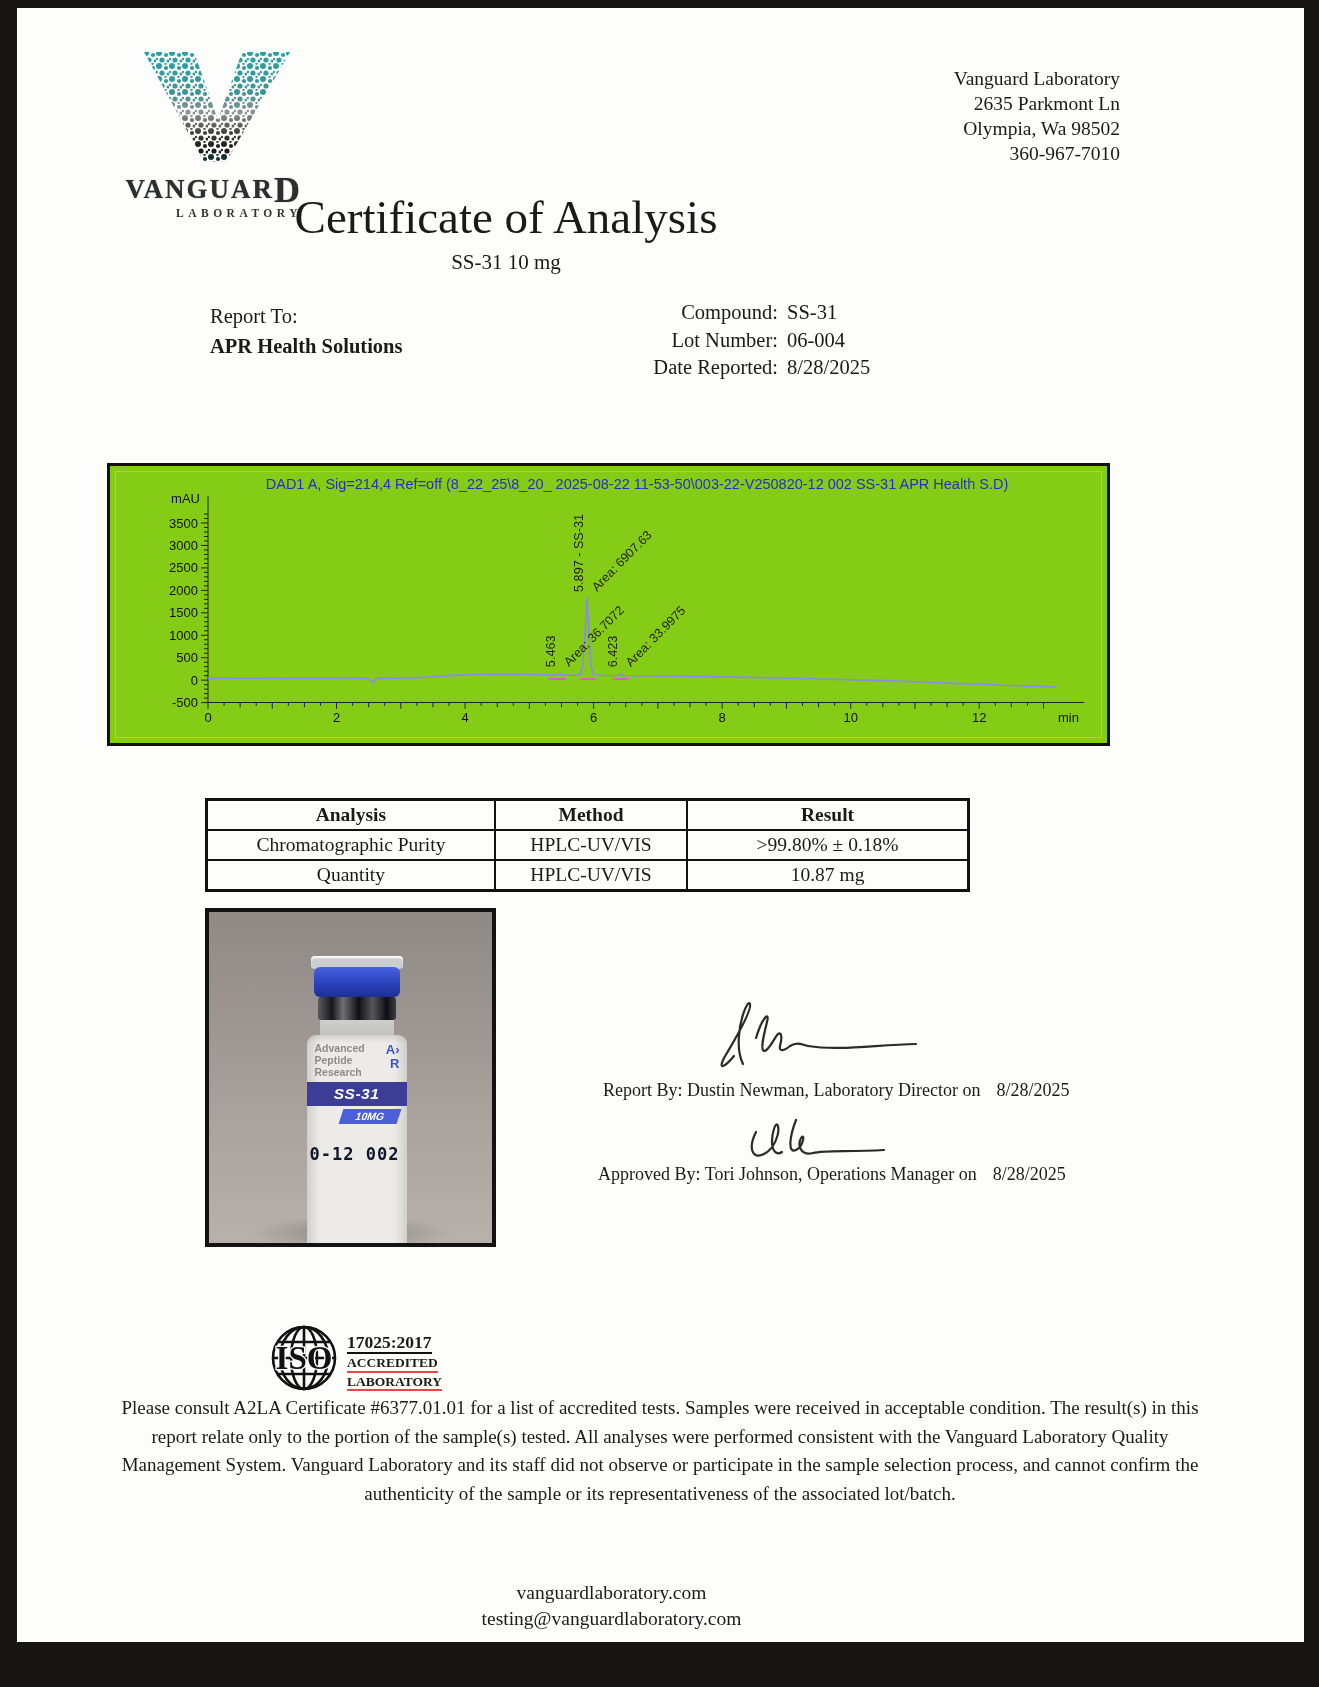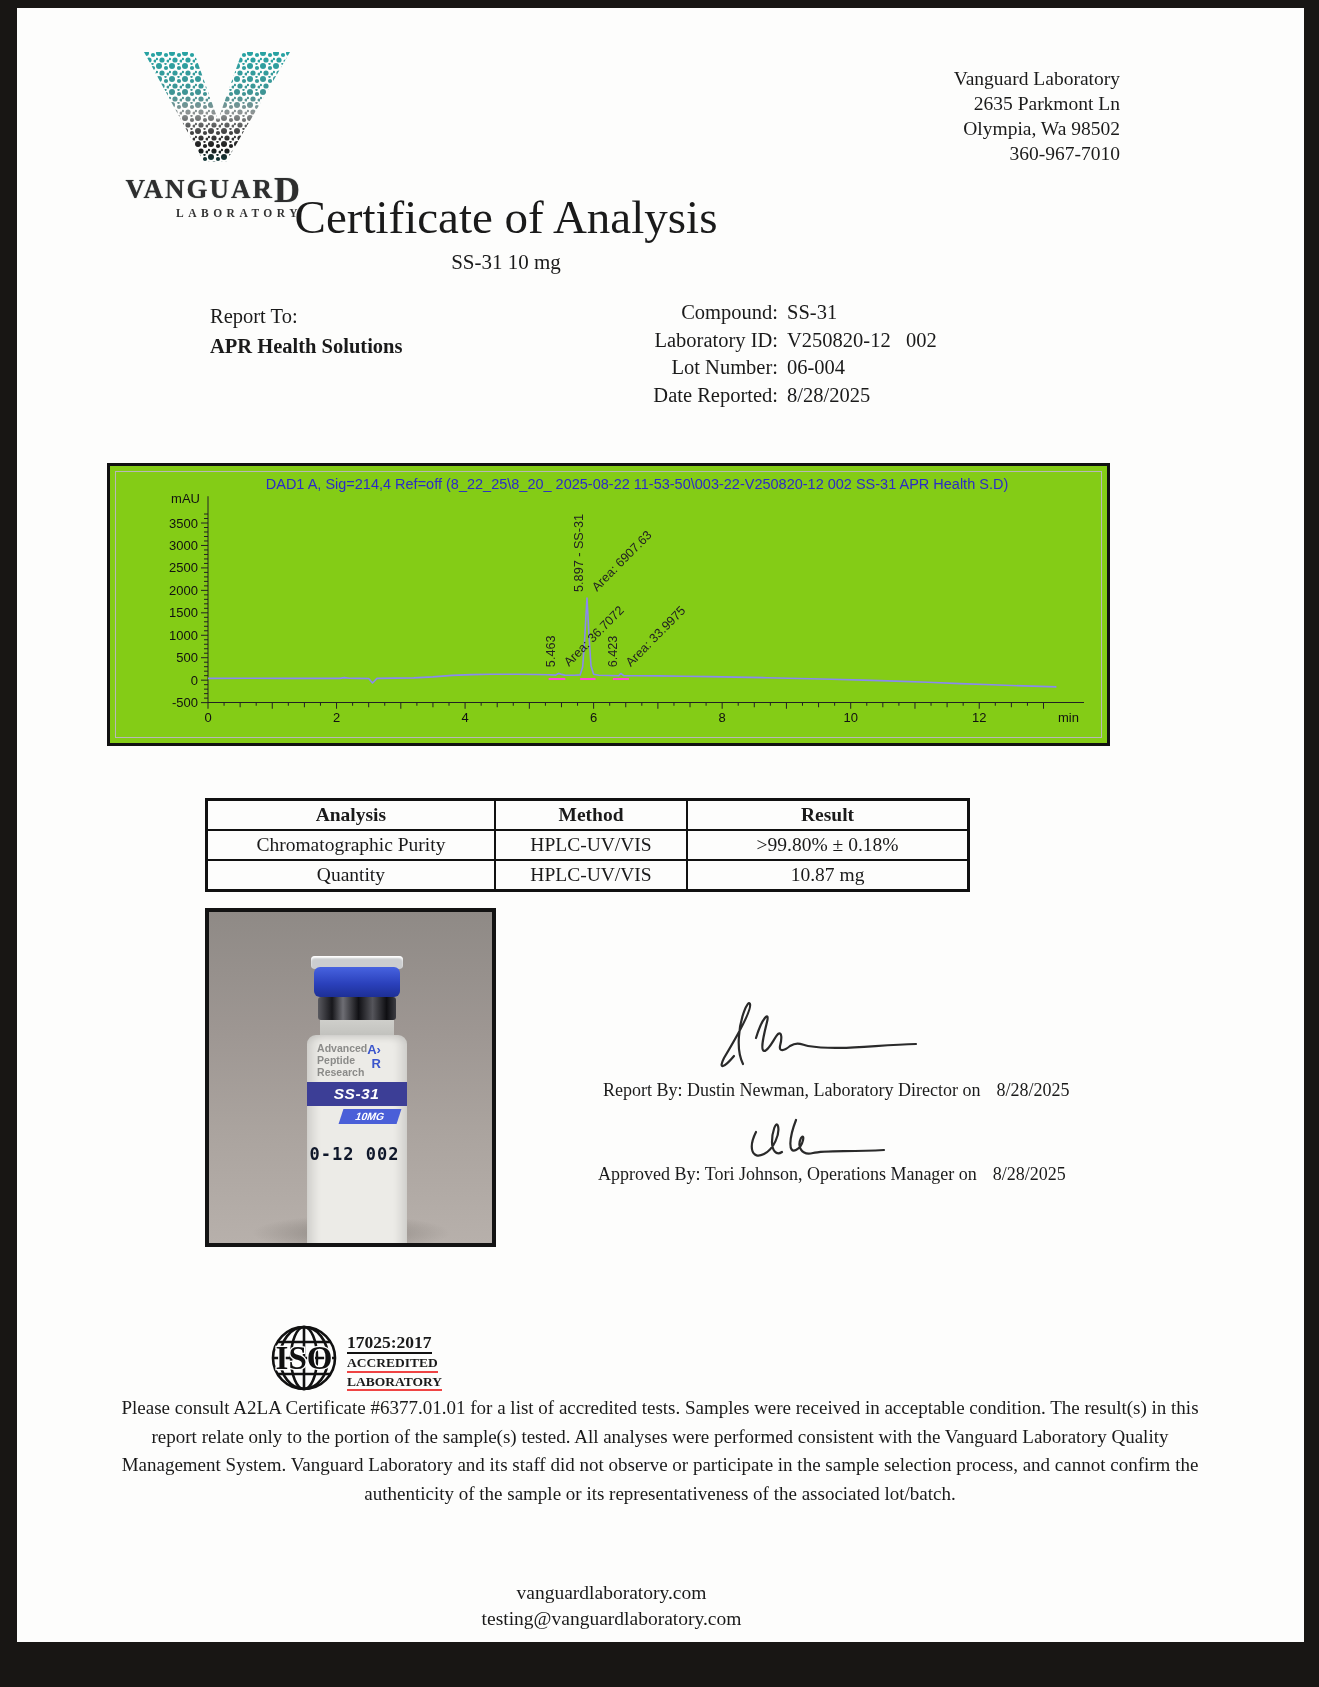--- a/index.html
+++ b/index.html
@@ -55,21 +55,21 @@
   .vial{position:absolute;left:50%;top:44px;width:104px;margin-left:-46px;}
   .cap-lid{width:92px;height:13px;margin:0 auto;background:rgba(222,226,230,.75);border-radius:4px;
            box-shadow:inset 0 2px 2px #fff;}
   .cap{width:86px;height:30px;margin:-2px auto 0;border-radius:6px;
        background:linear-gradient(180deg,#4763e0 0%,#2b41bc 55%,#1d2f96 100%);}
   .crimp{width:78px;height:23px;margin:0 auto;border-radius:3px;
          background:linear-gradient(90deg,#5a5a60 0%,#17171b 18%,#6e6e74 32%,#101014 52%,#55555b 70%,#0e0e12 88%,#3c3c42 100%);}
   .neck{width:74px;height:15px;margin:0 auto;background:linear-gradient(180deg,#cfcfcb,#c2c2be);}
   .body{width:100px;height:230px;margin:0 auto;background:#ecebe7;border-radius:9px 9px 0 0;
         box-shadow:inset 6px 0 10px rgba(0,0,0,.12), inset -6px 0 10px rgba(0,0,0,.12);overflow:hidden;}
-  .brand-row{display:flex;justify-content:center;padding:8px 23px 4px 8px;}
+  .brand-row{display:flex;justify-content:space-between;padding:8px 7px 4px 8px;}
   .brand-lines{font-family:"Liberation Sans",sans-serif;font-weight:bold;font-size:10.5px;
                line-height:1.12;color:#8b8b89;}
   .apr-glyph{font-family:"Liberation Sans",sans-serif;font-weight:bold;color:#3a55cc;
              font-size:13px;line-height:1.05;text-align:right;}
   .name-band{height:24px;background:#3c3e96;color:#fff;text-align:center;line-height:24px;
              font-family:"Liberation Sans",sans-serif;font-weight:bold;font-style:italic;font-size:15.5px;letter-spacing:.5px;}
   .strength-row{height:18px;position:relative;margin-top:2px;}
   .strength-chip{position:absolute;right:8px;top:1px;width:58px;height:15px;background:#4a5fd8;
                  transform:skewX(-18deg);color:#fff;font-family:"Liberation Sans",sans-serif;
                  font-weight:bold;font-size:10.5px;text-align:center;line-height:15px;}
@@ -153,24 +153,20 @@
 
   <div class="report-to">
     <div>Report To:</div>
     <div class="bold">APR Health Solutions</div>
   </div>
 
   <div class="fields">
     <div class="f-row">
         <span class="f-label">Compound:</span>
         <span class="f-value">SS-31</span>
-      </div>
-    <div class="f-row">
-        <span class="f-label">Laboratory ID:</span>
-        <span class="f-value">V250820-12   002</span>
       </div>
     <div class="f-row">
         <span class="f-label">Lot Number:</span>
         <span class="f-value">06-004</span>
       </div>
     <div class="f-row">
         <span class="f-label">Date Reported:</span>
         <span class="f-value">8/28/2025</span>
       </div>
   </div>

